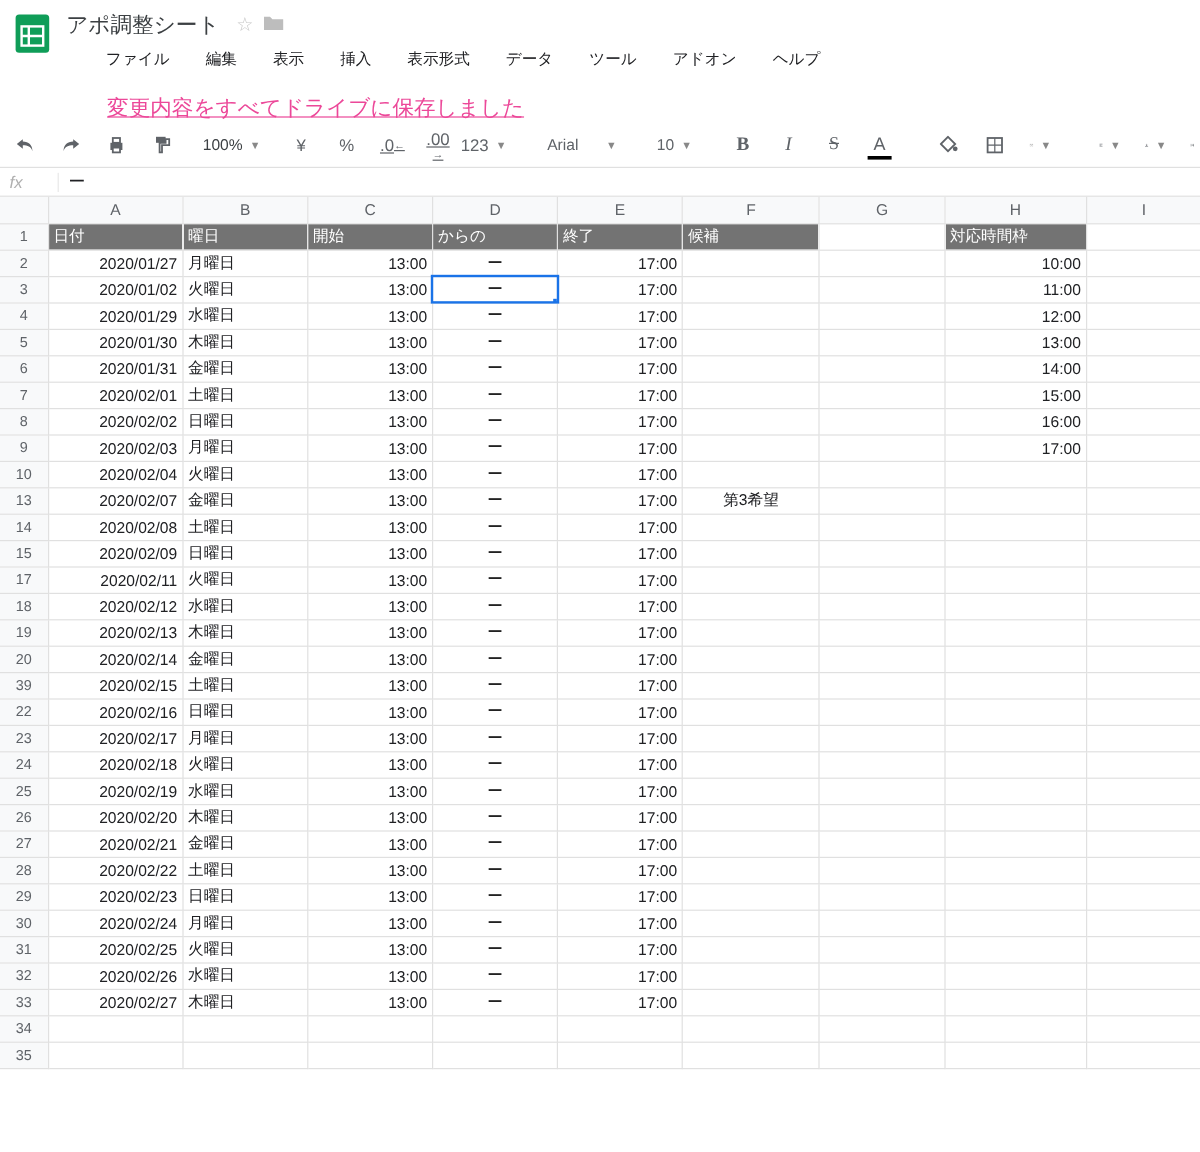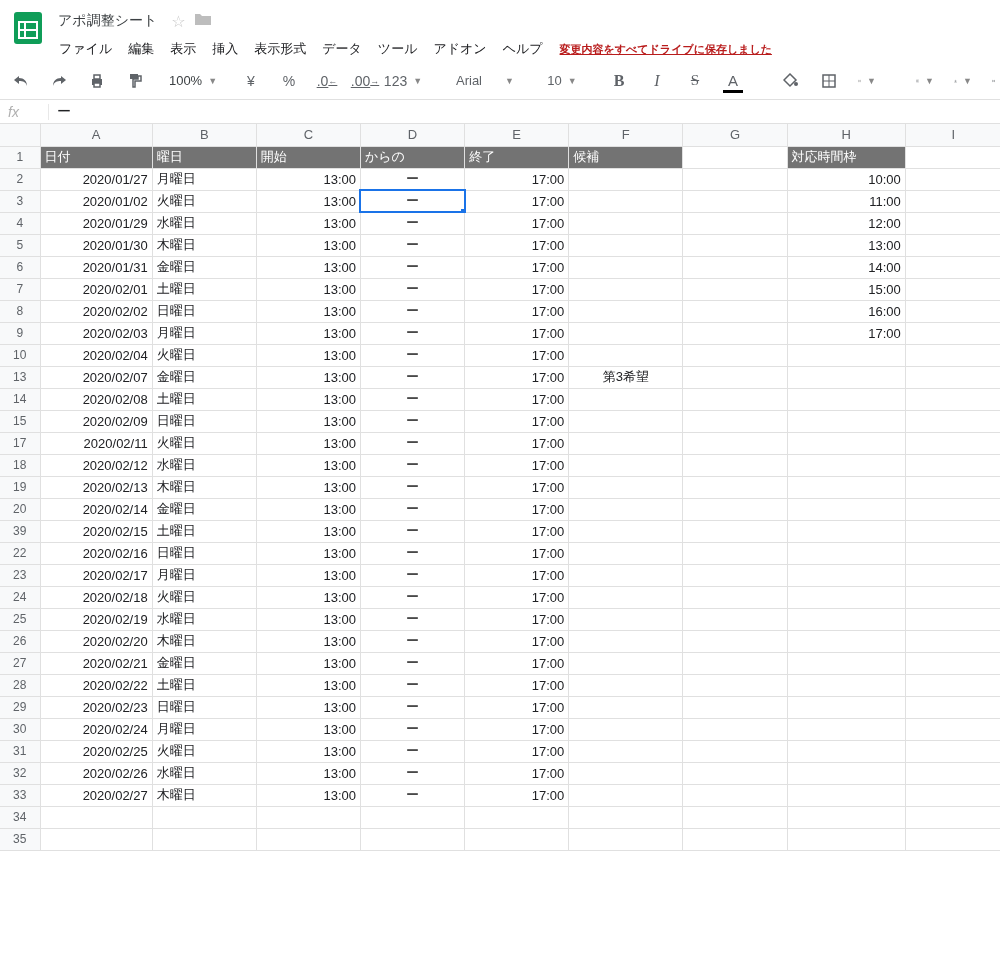--- a/index.html
+++ b/index.html
@@ -3,25 +3,25 @@
 <meta charset="utf-8">
 <style>
   * { box-sizing: border-box; }
   html, body { margin:0; padding:0; font-family: Arial, "Hiragino Sans", "Meiryo", sans-serif; background:#fff; color:#202124; }
   body { width:1000px; height:960px; overflow:hidden; }
   .titlebar { display:flex; align-items:flex-start; padding:8px 8px 0 8px; }
   .doc-icon { width:40px; height:40px; display:flex; align-items:center; justify-content:center; }
   .doc-icon svg { width:36px; height:36px; }
   .title-area { margin-left:4px; }
   .doc-title-row { display:flex; align-items:center; gap:8px; height:26px; }
-  .doc-title { font-size:14px; color:#3c4043; padding:2px 6px; border-radius:4px; }
+  .doc-title { font-size:18px; color:#3c4043; padding:2px 6px; border-radius:4px; }
   .star-icon, .folder-icon { color:#c7c7c7; font-size:16px; }
-  .menubar { display:flex; gap:2px; margin-top:2px; font-size:13px; color:#202124; align-items:center; flex-wrap:wrap; }
+  .menubar { display:flex; gap:16px; margin-top:2px; font-size:13px; color:#202124; align-items:center; flex-wrap:wrap;margin-left:32px; }
   .menuitem { padding:4px 7px; border-radius:4px; cursor:pointer; }
-  .save-status { color:#b91c1c; text-decoration:underline; margin-left:8px; font-size:11px; cursor:pointer;font-weight:bold; }
+  .save-status { color:#ec4899; text-decoration:underline; margin-left:8px; font-size:18px; cursor:pointer; }
   .toolbar { display:flex; align-items:center; padding:4px 8px; border-bottom:1px solid #e0e0e0; gap:12px; min-height:38px; }
   .tbtn { min-width:26px; height:26px; display:flex; align-items:center; justify-content:center; border-radius:4px; cursor:pointer; color:#5f6368; font-size:14px; padding:0 4px; }
   .tsep { width:1px; height:20px; background:#e0e0e0; margin:0 4px; }
   .tdrop { display:flex; align-items:center; gap:4px; }
   .caret { font-size:9px; color:#888; margin-left:2px; }
   .zoom-box { font-size:13px; color:#3c4043; }
   .font-name { font-size:13px; min-width:70px; text-align:left; justify-content:flex-start; padding-left:8px; }
   .font-size-box { font-size:13px; min-width:24px; }
   .bold-b { font-weight:bold; font-family:serif; font-size:16px; }
   .italic-i { font-style:italic; font-family:serif; font-size:16px; }
@@ -113,21 +113,21 @@
       <span>100%</span>
       <span class="caret">▼</span>
     </div>
   <div class="tsep"></div>
   <div class="tbtn">¥</div>
   <div class="tbtn">%</div>
   <div class="tbtn" style="text-decoration:underline;">
       <span>.0</span>
       <span style="font-size:9px;">←</span>
     </div>
-  <div class="tbtn" style="text-decoration:underline;">
+  <div class="tbtn" style="text-decoration:underline;flex-direction:column;">
       <span>.00</span>
       <span style="font-size:9px;">→</span>
     </div>
   <div class="tbtn tdrop">
       <span>123</span>
       <span class="caret">▼</span>
     </div>
   <div class="tsep"></div>
   <div class="tbtn tdrop font-name">
       <span>Arial</span>

